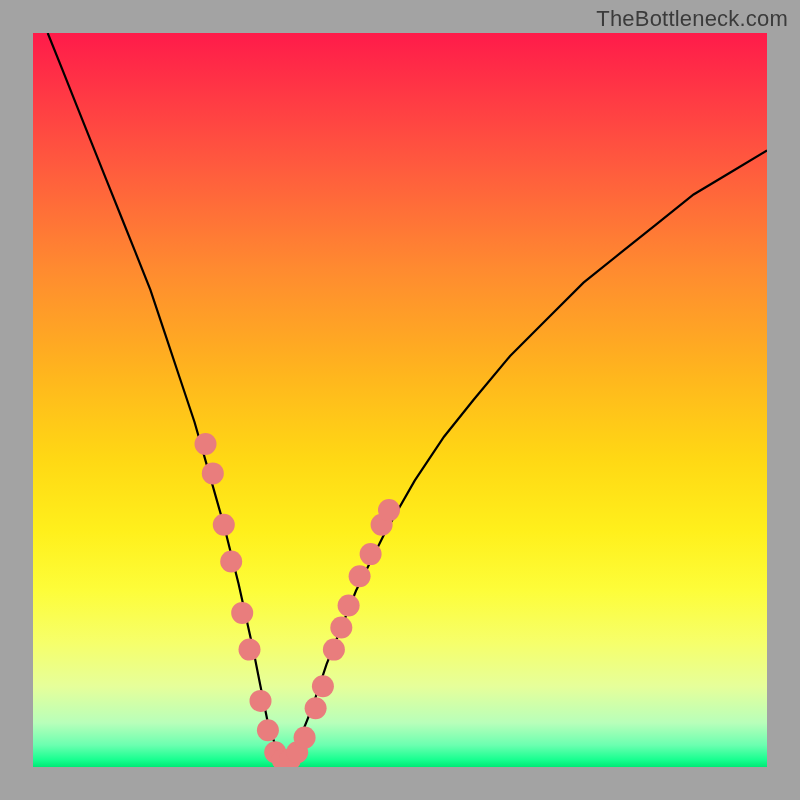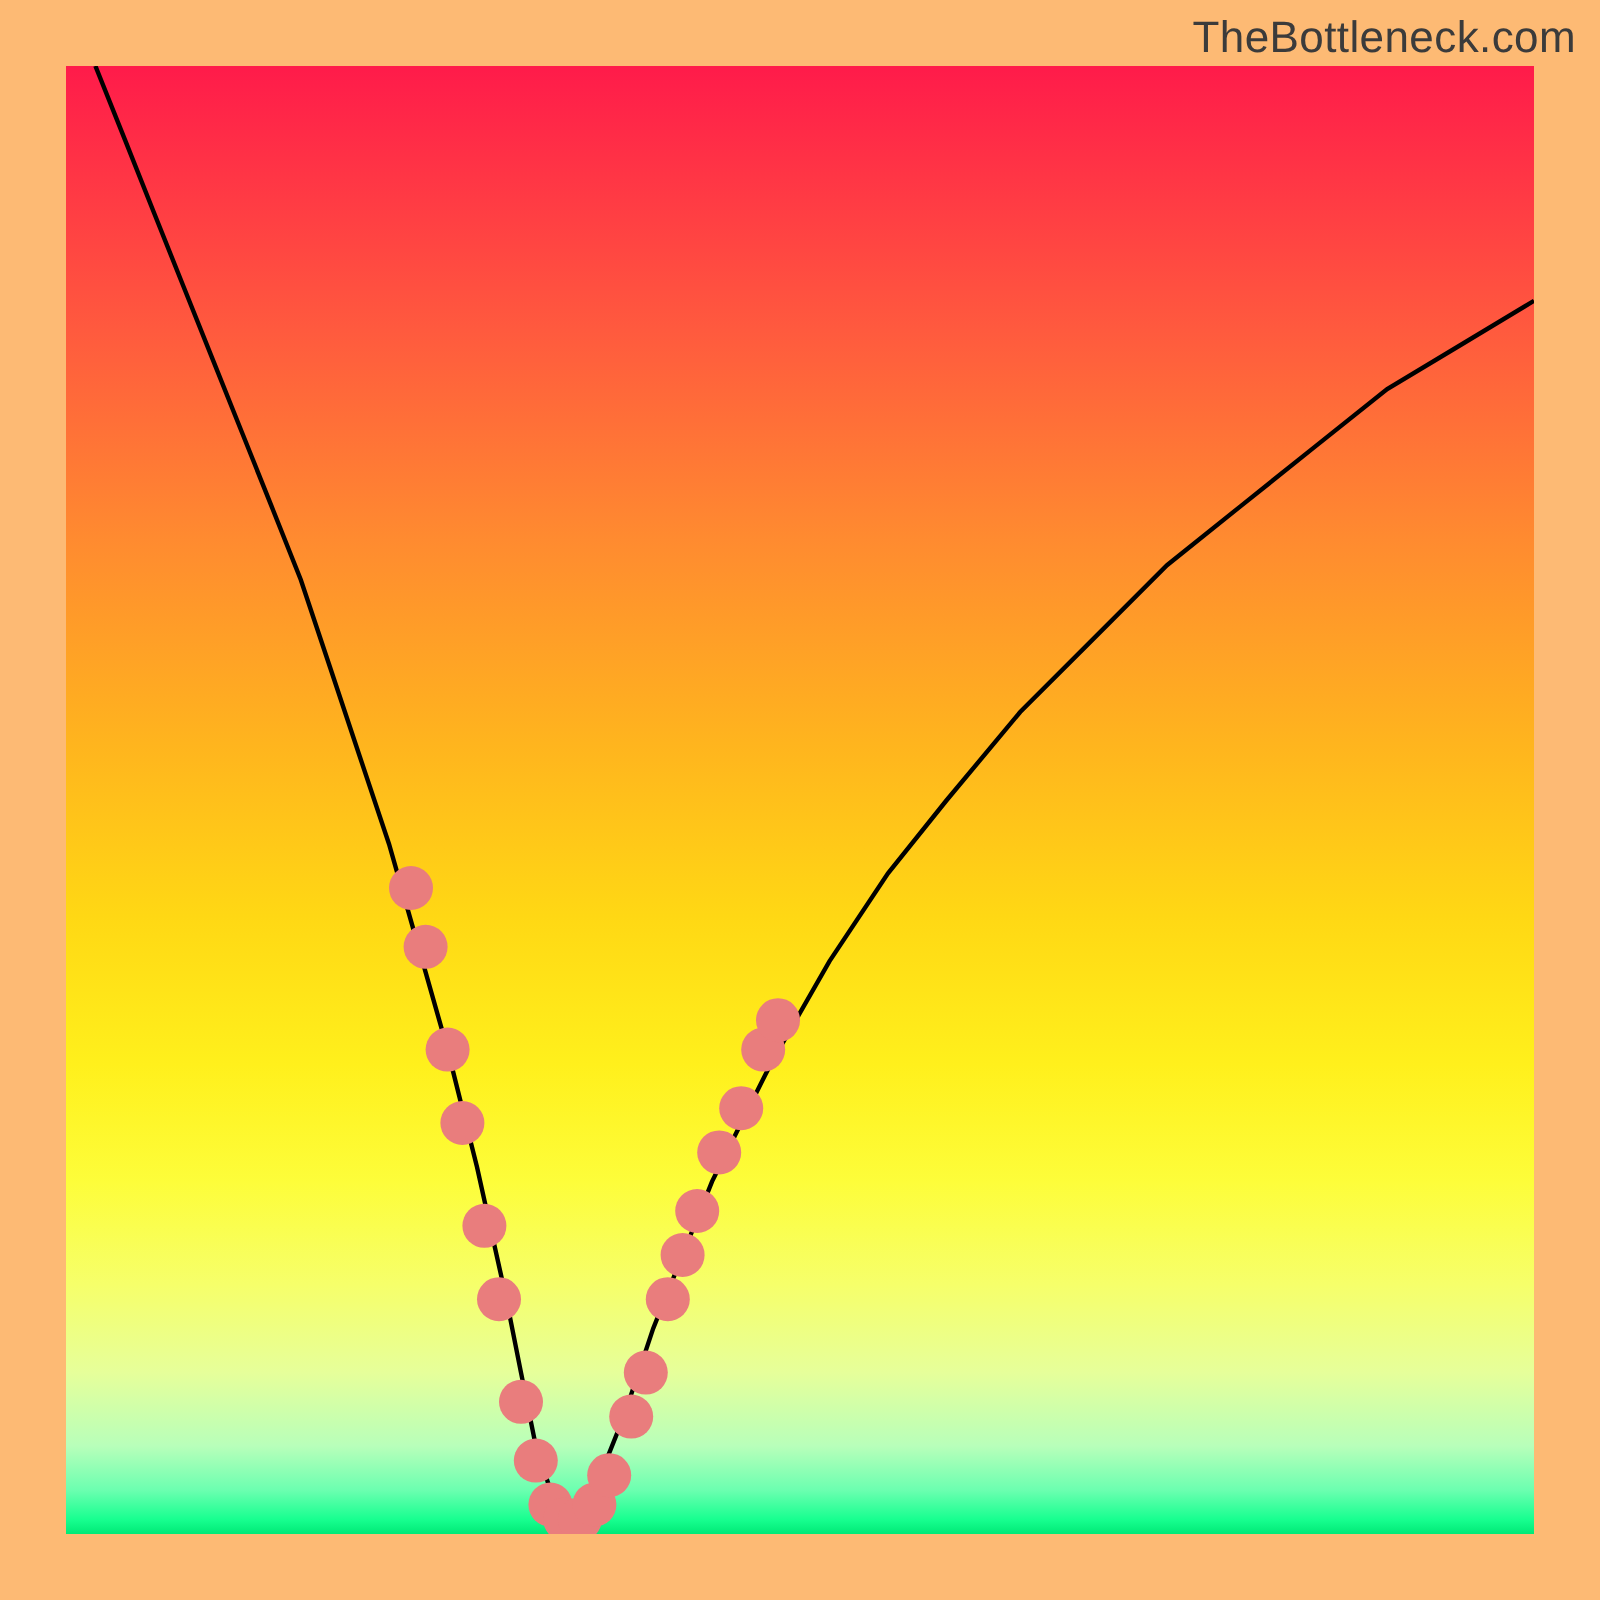--- a/index.html
+++ b/index.html
@@ -10,21 +10,21 @@
     background: #000;
     overflow: hidden;
     font-family: Arial, sans-serif;
   }
   .frame {
     position: absolute;
     top: 0;
     left: 0;
     width: 800px;
     height: 800px;
-    background: #fdba74;
+    background: #a3a3a3;
   }
   .plot {
     position: absolute;
     top: 33px;
     left: 33px;
     width: 734px;
     height: 734px;
     background: linear-gradient(
       to bottom,
       #ff1b4a 0%,

